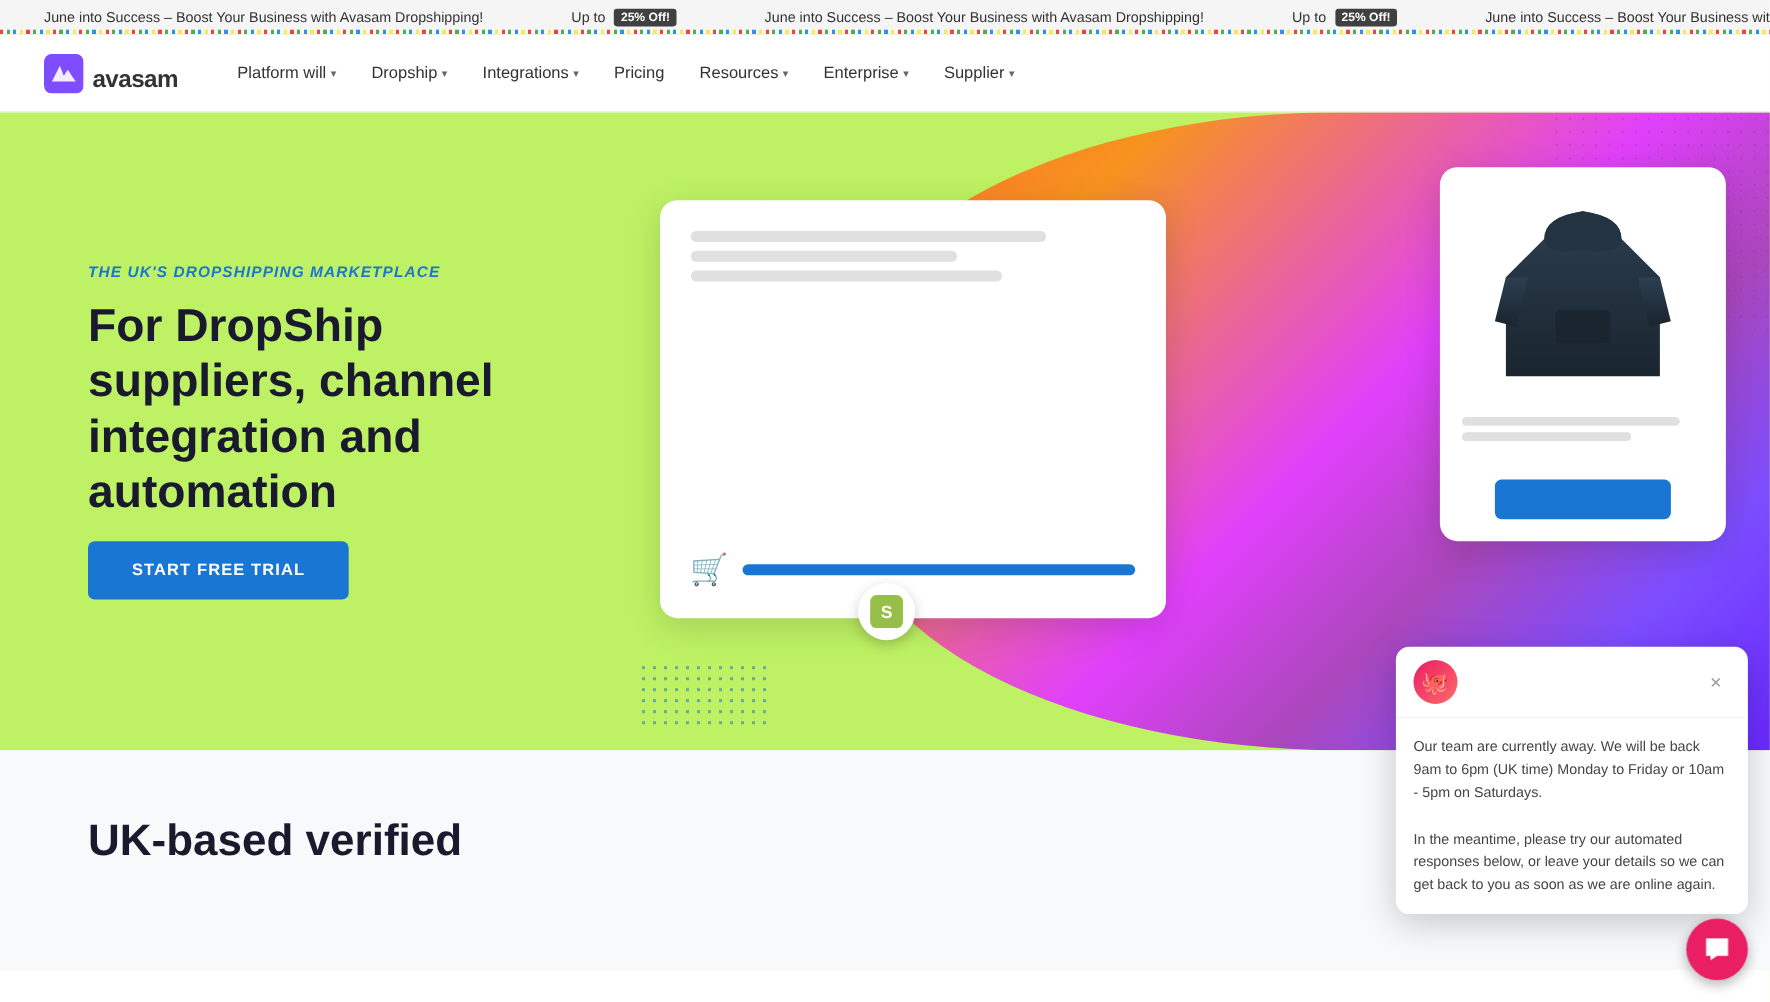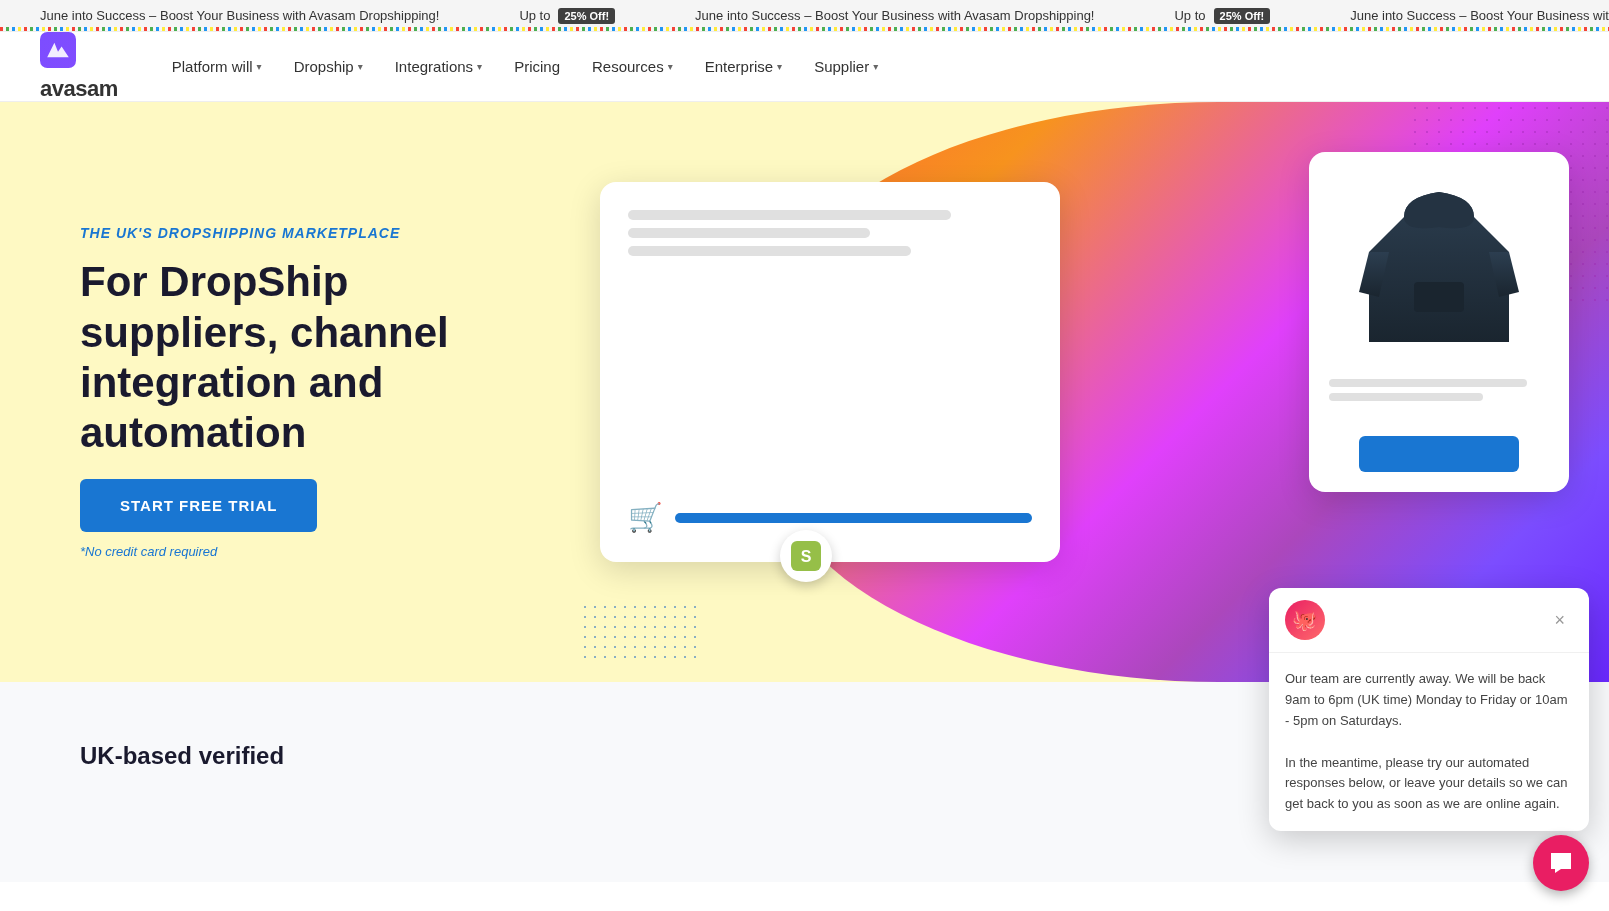--- a/index.html
+++ b/index.html
@@ -65,25 +65,24 @@
       align-items: center;
       padding: 0 40px;
       height: 70px;
       background: #fff;
       border-bottom: 1px solid #eee;
       position: relative;
       z-index: 10;
     }
     .logo {
       display: flex;
-      align-items: flex-start;
+      align-items: flex-end;
       gap: 8px;
       text-decoration: none;
       margin-right: 40px;
-      flex-direction: column;
     }
     .logo-icon {
       width: 36px;
       height: 36px;
     }
     .logo-text {
       font-size: 22px;
       font-weight: 600;
       color: #333;
       letter-spacing: -0.5px;
@@ -131,21 +130,21 @@
       letter-spacing: 0.3px;
       border: none;
       white-space: nowrap;
     }
 
     
     .hero {
       display: flex;
       align-items: center;
       min-height: 580px;
-      background: #fef9c3;
+      background: #bef264;
       position: relative;
       overflow: hidden;
     }
     .hero-content {
       flex: 0 0 520px;
       padding: 60px 40px 60px 80px;
       position: relative;
       z-index: 2;
     }
     .hero-eyebrow {
@@ -309,21 +308,21 @@
       margin-top: 8px;
     }
 
     
     .bottom-section {
       background: #f8f9fb;
       padding: 60px 80px;
       min-height: 200px;
     }
     .uk-based-title {
-      font-size: 24px;
+      font-size: 40px;
       font-weight: 800;
       color: #1a1a2e;
     }
 
     
     .chat-widget {
       position: fixed;
       bottom: 80px;
       right: 20px;
       width: 320px;
@@ -483,21 +482,20 @@
     </div>
   </div>
 
 </nav>
 
 <section class="hero">
   <div class="hero-content">
     <p class="hero-eyebrow">THE UK'S DROPSHIPPING MARKETPLACE</p>
     <h1 class="hero-title">For DropShip suppliers, channel integration and automation</h1>
     <button class="start-trial-btn">START FREE TRIAL</button>
-    <p class="no-card-text">*No credit card required</p>
   </div>
 
   <div class="hero-visual">
     <div class="hero-gradient-blob"></div>
     <div class="dot-pattern"></div>
     <div class="dot-pattern-bottom"></div>
 
     <div class="product-card product-card-main">
       <div class="card-lines">
         <div class="card-line w80"></div>

